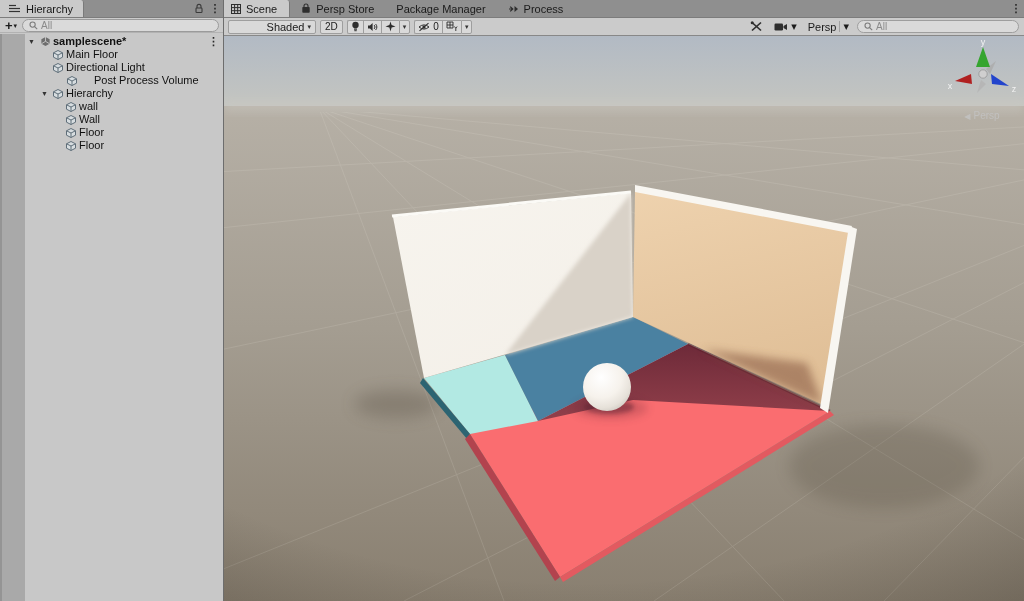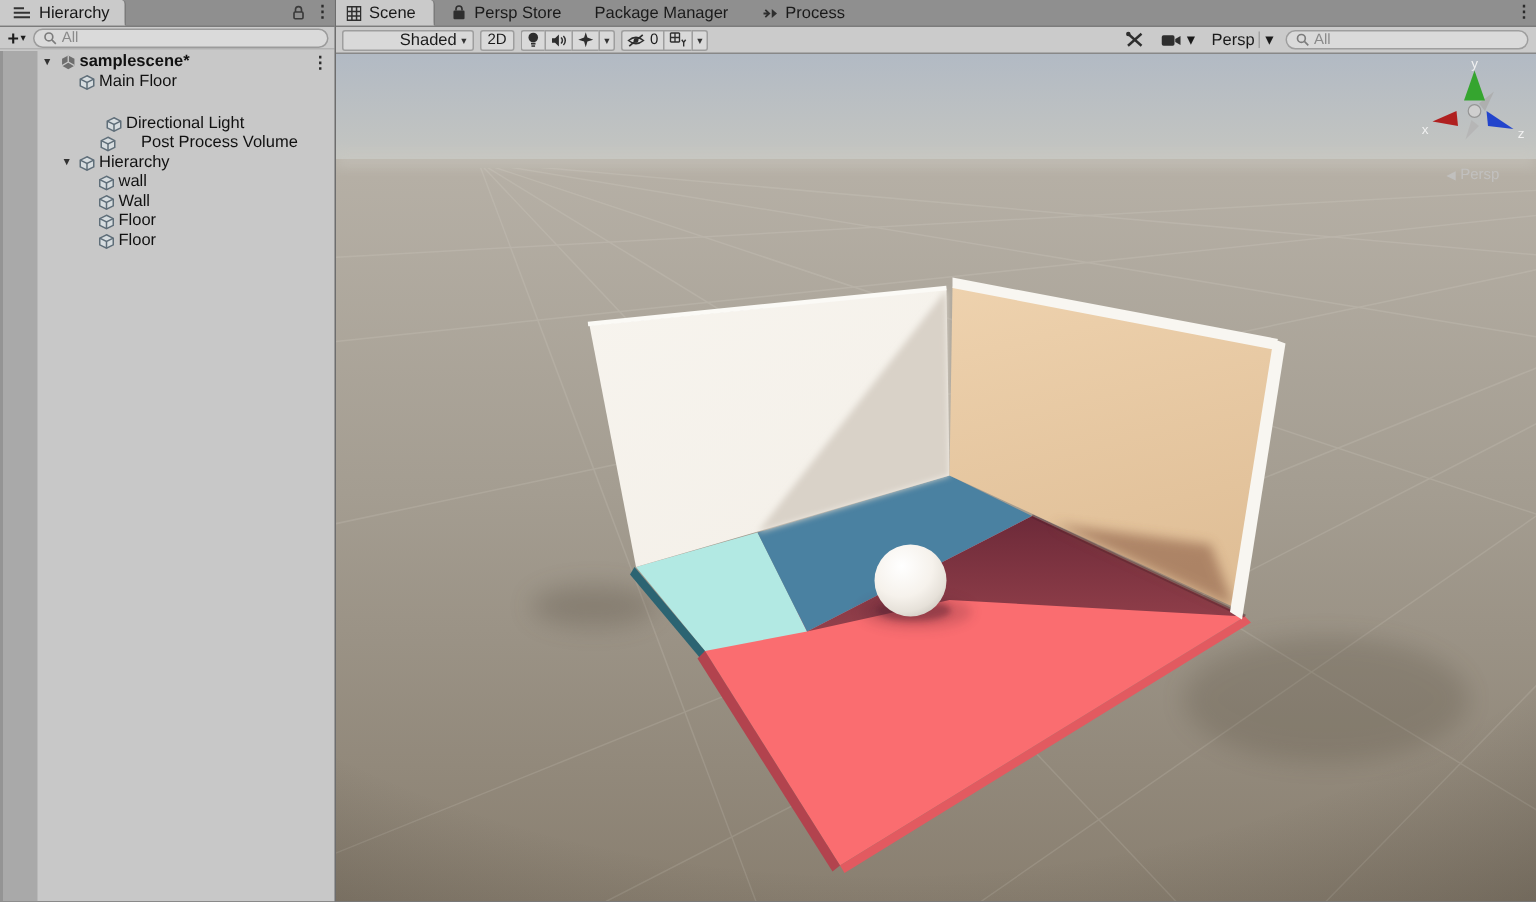--- a/index.html
+++ b/index.html
@@ -132,21 +132,21 @@
                 <g fill="none" stroke="#5f6e79" stroke-width="1">
                   <polygon points="6,1.5 10.5,3.8 10.5,8.2 6,10.5 1.5,8.2 1.5,3.8" fill="#d7dde0"></polygon>
                   <polyline points="1.5,3.8 6,6 10.5,3.8"></polyline>
                   <line x1="6" y1="6" x2="6" y2="10.5"></line>
                 </g>
               </svg>
     </span>
     <span class="rlabel">Main Floor</span>
 
   </div>
-          <div class="row" style="padding-left: 57px; margin-top: 15px;">
+          <div class="row" style="padding-left: 39px;">
     <span class="arrow" style="visibility: hidden;">▼</span>
 
     <span class="ricon cube-ic">
       <svg width="12" height="12" viewBox="0 0 12 12">
                 <g fill="none" stroke="#5f6e79" stroke-width="1">
                   <polygon points="6,1.5 10.5,3.8 10.5,8.2 6,10.5 1.5,8.2 1.5,3.8" fill="#d7dde0"></polygon>
                   <polyline points="1.5,3.8 6,6 10.5,3.8"></polyline>
                   <line x1="6" y1="6" x2="6" y2="10.5"></line>
                 </g>
               </svg>

